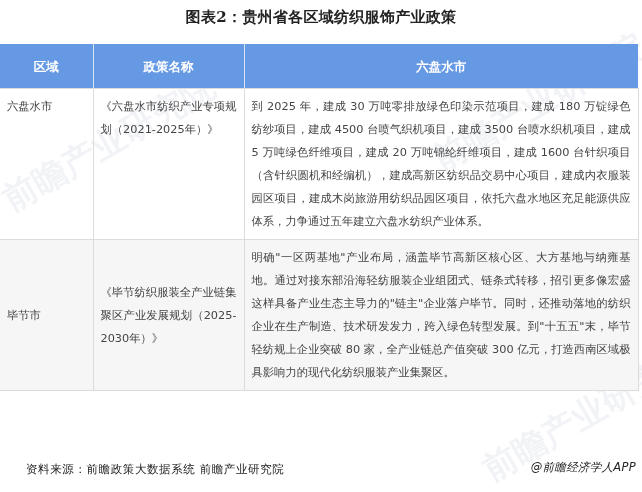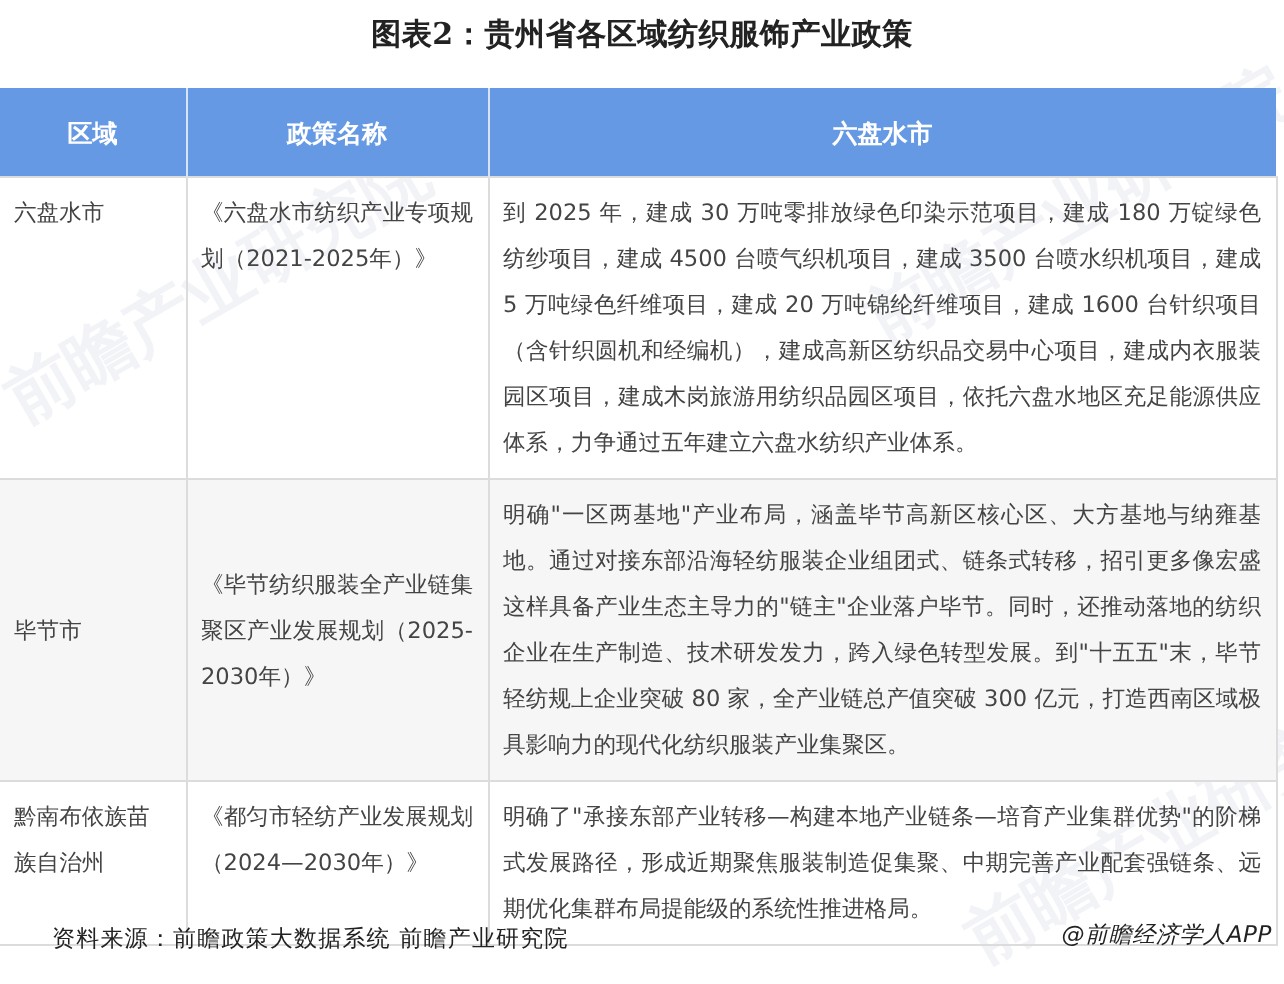--- a/index.html
+++ b/index.html
@@ -77,22 +77,17 @@
     <tr style="height:140px;margin-top:33px;">
       <td class="col-region">六盘水市</td>
       <td class="col-name">《六盘水市纺织产业专项规划（2021-2025年）》</td>
       <td class="col-content">到 2025 年，建成 30 万吨零排放绿色印染示范项目，建成 180 万锭绿色纺纱项目，建成 4500 台喷气织机项目，建成 3500 台喷水织机项目，建成 5 万吨绿色纤维项目，建成 20 万吨锦纶纤维项目，建成 1600 台针织项目（含针织圆机和经编机），建成高新区纺织品交易中心项目，建成内衣服装园区项目，建成木岗旅游用纺织品园区项目，依托六盘水地区充足能源供应体系，力争通过五年建立六盘水纺织产业体系。</td>
     </tr>
     <tr class="row-gray row-mid" style="height:143px;">
       <td class="col-region">毕节市</td>
       <td class="col-name">《毕节纺织服装全产业链集聚区产业发展规划（2025-2030年）》</td>
       <td class="col-content">明确"一区两基地"产业布局，涵盖毕节高新区核心区、大方基地与纳雍基地。通过对接东部沿海轻纺服装企业组团式、链条式转移，招引更多像宏盛这样具备产业生态主导力的"链主"企业落户毕节。同时，还推动落地的纺织企业在生产制造、技术研发发力，跨入绿色转型发展。到"十五五"末，毕节轻纺规上企业突破 80 家，全产业链总产值突破 300 亿元，打造西南区域极具影响力的现代化纺织服装产业集聚区。</td>
     </tr>
-    <tr style="height:75px;">
-      <td class="col-region">黔南布依族苗族自治州</td>
-      <td class="col-name">《都匀市轻纺产业发展规划（2024—2030年）》</td>
-      <td class="col-content">明确了"承接东部产业转移—构建本地产业链条—培育产业集群优势"的阶梯式发展路径，形成近期聚焦服装制造促集聚、中期完善产业配套强链条、远期优化集群布局提能级的系统性推进格局。</td>
-    </tr>
   </tbody>
 </table>
 
 <div class="footer-left">资料来源：前瞻政策大数据系统  前瞻产业研究院</div>
 <div class="footer-right">@前瞻经济学人APP</div>
 
 </body></html>

